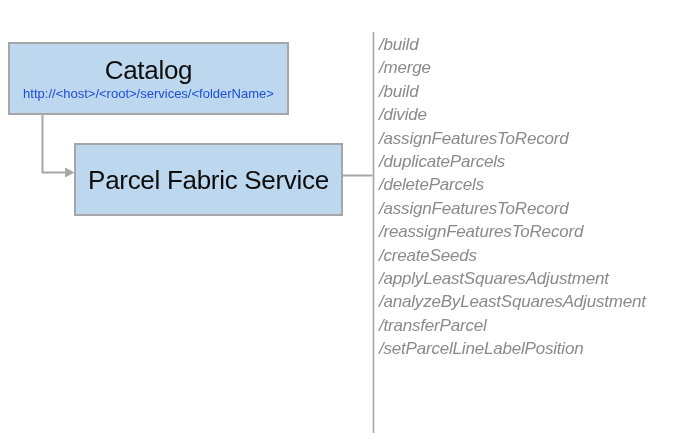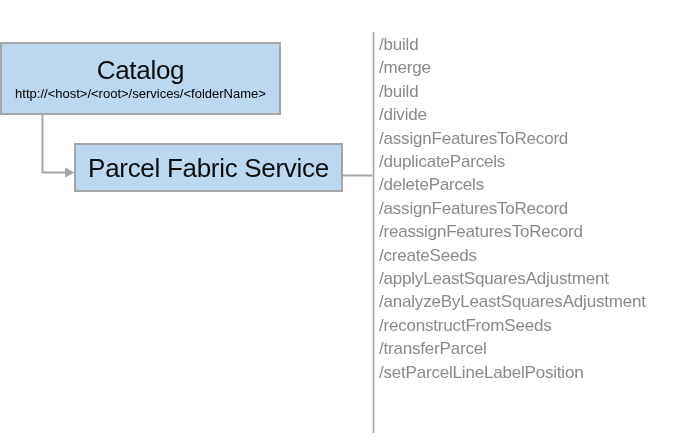--- a/index.html
+++ b/index.html
@@ -19,42 +19,42 @@
     position: absolute;
     box-sizing: border-box;
     background: #BDD7EE;
     border: 2px solid #A6A6A6;
     display: flex;
     flex-direction: column;
     align-items: center;
     justify-content: center;
   }
   #catalog-box {
-    left: 0;
+    left: 8px;
     top: 42px;
     width: 281px;
     height: 73px;
   }
   #service-box {
     left: 74px;
     top: 143px;
     width: 269px;
-    height: 49px;
+    height: 73px;
   }
   .node-title {
     font-size: 26px;
     line-height: 30px;
     color: #0d0d0d;
     white-space: nowrap;
     letter-spacing: -0.3px;
   }
   .node-subtitle {
     font-size: 13px;
     line-height: 17px;
-    color: #000000;
+    color: #1d4ed8;
     white-space: nowrap;
   }
   #connector-layer {
     position: absolute;
     left: 0;
     top: 0;
     width: 690px;
     height: 442px;
     pointer-events: none;
   }
@@ -62,20 +62,21 @@
     position: absolute;
     left: 379px;
     top: 33px;
     margin: 0;
     padding: 0;
     list-style: none;
     font-size: 17px;
     line-height: 23.4px;
     color: #8A8A8A;
     letter-spacing: -0.2px;
+    font-style: italic;
   }
   #endpoint-list li {
     white-space: nowrap;
   }
 </style>
 </head>
 <body>
 
 <div id="canvas">
 
@@ -101,18 +102,17 @@
       <li>/build</li>
       <li>/divide</li>
       <li>/assignFeaturesToRecord</li>
       <li>/duplicateParcels</li>
       <li>/deleteParcels</li>
       <li>/assignFeaturesToRecord</li>
       <li>/reassignFeaturesToRecord</li>
       <li>/createSeeds</li>
       <li>/applyLeastSquaresAdjustment</li>
       <li>/analyzeByLeastSquaresAdjustment</li>
-      <li>/reconstructFromSeeds</li>
       <li>/transferParcel</li>
       <li>/setParcelLineLabelPosition</li>
     </ul>
 
 </div>
 
 </body></html>

